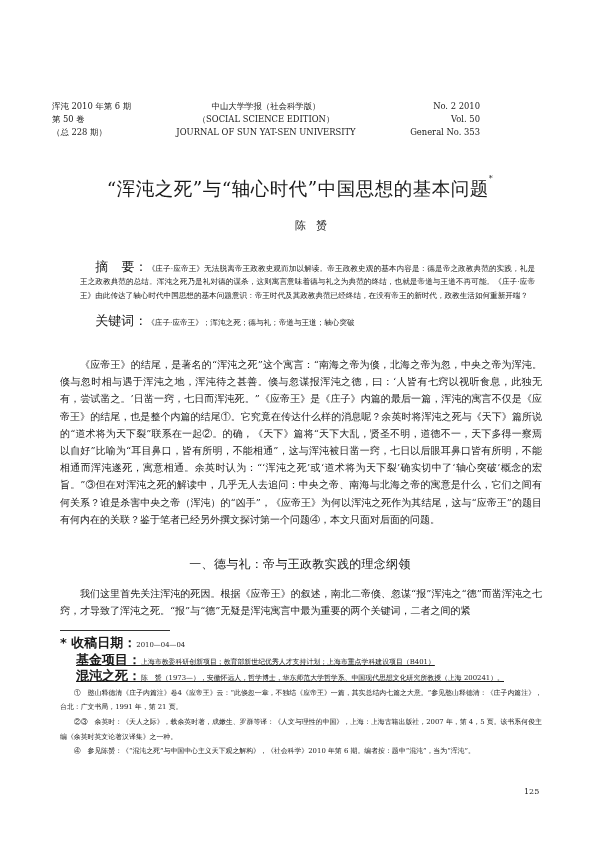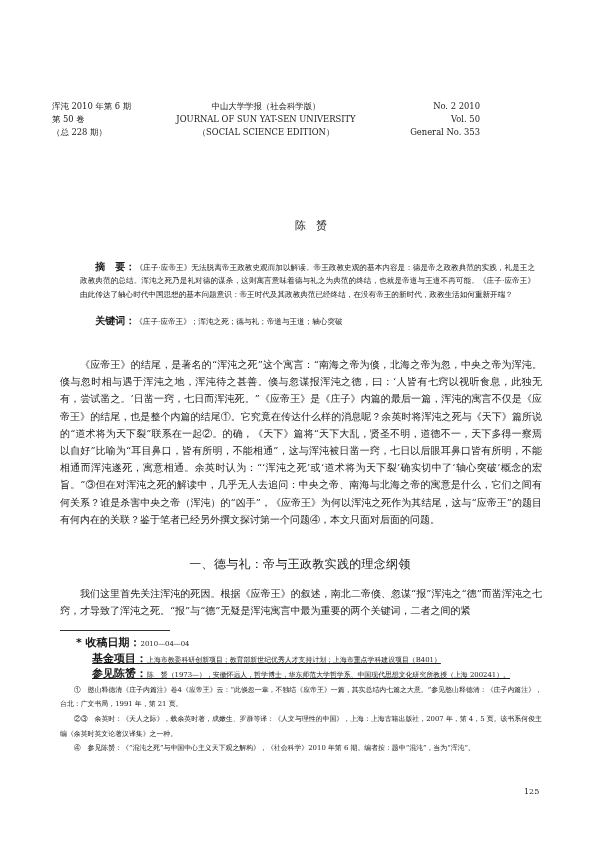--- a/index.html
+++ b/index.html
@@ -15,59 +15,62 @@
   .header .center { left: 0; right: 0; text-align: center; }
   .header .right { right: 0; text-align: right; }
   .header .line { white-space: nowrap; }
   .title {
     position: absolute; top: 176px; left: 0; width: 600px; text-align: center;
     font-size: 18.5px; letter-spacing: 0.5px; white-space: nowrap;
   }
   .title sup { font-size: 8px; vertical-align: top; position: relative; top: -2px; }
   .author { position: absolute; top: 218px; left: 0; width: 600px; text-align: center; font-size: 11px; letter-spacing: 10px; padding-left: 16px; }
   .abstract { position: absolute; top: 260px; left: 80px; width: 455px; font-size: 7.6px; line-height: 13.3px; text-align: justify; }
-  .abstract .label, .meta .label { font-weight: bold; font-family: "DejaVu Sans", "Liberation Sans", sans-serif; font-size: 10px; }
+  .abstract .label, .meta .label { font-weight: normal; font-family: "DejaVu Sans", "Liberation Sans", sans-serif; font-size: 13px; }
   .abstract p { margin: 0; text-indent: 2em; }
   .meta { position: absolute; left: 80px; width: 455px; font-size: 7.6px; line-height: 13.3px; }
   .meta .row { text-indent: 2em; white-space: nowrap; }
   .meta .cls span { margin-right: 18px; }
   .body { position: absolute; left: 60px; width: 482px; font-size: 10px; line-height: 17.2px; text-align: justify; }
   .body p { margin: 0; text-indent: 2em; }
   .section-head { position: absolute; top: 556px; left: 0; width: 600px; text-align: center; font-size: 12px; letter-spacing: 0.3px; }
   .rule { position: absolute; top: 630px; left: 60px; width: 110px; height: 0; border-top: 0.8px solid #333; }
   .footnotes { position: absolute; top: 636px; left: 60px; width: 482px; font-size: 6.9px; line-height: 14.6px; text-align: justify; }
   .footnotes p { margin: 0; }
   .footnotes .indent { padding-left: 16px; text-decoration: underline; }
   .footnotes .fn { text-indent: 2em; }
-  .footnotes .fnlabel { font-weight: bold; font-family: "DejaVu Sans", "Liberation Sans", sans-serif; font-size: 11px; margin-left: 16px; }
+  .footnotes .fnlabel { font-weight: bold; font-family: "DejaVu Sans", "Liberation Sans", sans-serif; font-size: 13px; }
   .pagenum { position: absolute; top: 787px; left: 524px; font-size: 8px; }
 </style>
 </head>
 <body>
 
 <div class="page">
 
   <div class="header">
     <div class="col left">
       <div class="line">浑沌 2010 年第 6 期</div>
       <div class="line">第 50 卷</div>
       <div class="line">（总 228 期）</div>
     </div>
     <div class="col center">
       <div class="line">中山大学学报（社会科学版）</div>
+      <div class="line">（SOCIAL SCIENCE EDITION）</div>
       <div class="line">JOURNAL OF SUN YAT-SEN UNIVERSITY</div>
-      <div class="line">（SOCIAL SCIENCE EDITION）</div>
     </div>
     <div class="col right">
       <div class="line">No. 2 2010</div>
       <div class="line">Vol. 50</div>
       <div class="line">General No. 353</div>
     </div>
   </div>
 
+  <div class="title">
+    <span>“浑沌之死”与“轴心时代”中国思想的基本问题</span><sup>*</sup>
+  </div>
 
   <div class="author">陈赟</div>
 
   <div class="abstract">
     <p><span class="label">摘　要：</span><span>《庄子·应帝王》无法脱离帝王政教史观而加以解读。帝王政教史观的基本内容是：德是帝之政教典范的实践，礼是王之政教典范的总结。浑沌之死乃是礼对德的谋杀，这则寓言意味着德与礼之为典范的终结，也就是帝道与王道不再可能。《庄子·应帝王》由此传达了轴心时代中国思想的基本问题意识：帝王时代及其政教典范已经终结，在没有帝王的新时代，政教生活如何重新开端？</span></p>
   </div>
 
   <div class="meta" style="top:314px;">
     <div class="row">
       <span class="label">关键词：</span><span>《庄子·应帝王》；浑沌之死；德与礼；帝道与王道；轴心突破</span>
@@ -82,20 +85,20 @@
 
   <div class="body" style="top:585px;">
     <p>我们这里首先关注浑沌的死因。根据《应帝王》的叙述，南北二帝倏、忽谋“报”浑沌之“德”而凿浑沌之七窍，才导致了浑沌之死。“报”与“德”无疑是浑沌寓言中最为重要的两个关键词，二者之间的紧</p>
   </div>
 
   <div class="rule"></div>
 
   <div class="footnotes">
     <p><span class="fnlabel">* 收稿日期：</span><span>2010—04—04</span></p>
     <p class="indent"><span class="fnlabel">基金项目：</span><span>上海市教委科研创新项目；教育部新世纪优秀人才支持计划；上海市重点学科建设项目（B401）</span></p>
-    <p class="indent"><span class="fnlabel">参见陈赟：</span><span>陈　赟（1973—），安徽怀远人，哲学博士，华东师范大学哲学系、中国现代思想文化研究所教授（上海 200241）。</span></p>
+    <p class="indent"><span class="fnlabel">混沌之死：</span><span>陈　赟（1973—），安徽怀远人，哲学博士，华东师范大学哲学系、中国现代思想文化研究所教授（上海 200241）。</span></p>
     <p class="fn">①　憨山释德清《庄子内篇注》卷4《应帝王》云：“此倏忽一章，不独结《应帝王》一篇，其实总结内七篇之大意。”参见憨山释德清：《庄子内篇注》，台北：广文书局，1991 年，第 21 页。</p>
     <p class="fn">②③　余英时：《天人之际》，载余英时著，成嫩生、罗群等译：《人文与理性的中国》，上海：上海古籍出版社，2007 年，第 4，5 页。该书系何俊主编《余英时英文论著汉译集》之一种。</p>
     <p class="fn">④　参见陈赟：《“混沌之死”与中国中心主义天下观之解构》，《社会科学》2010 年第 6 期。编者按：题中“混沌”，当为“浑沌”。</p>
   </div>
 
   <div class="pagenum">125</div>
 </div>
 
 </body></html>

